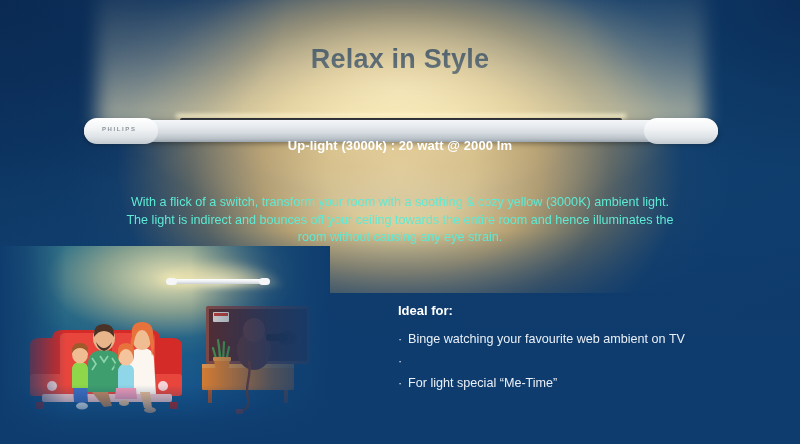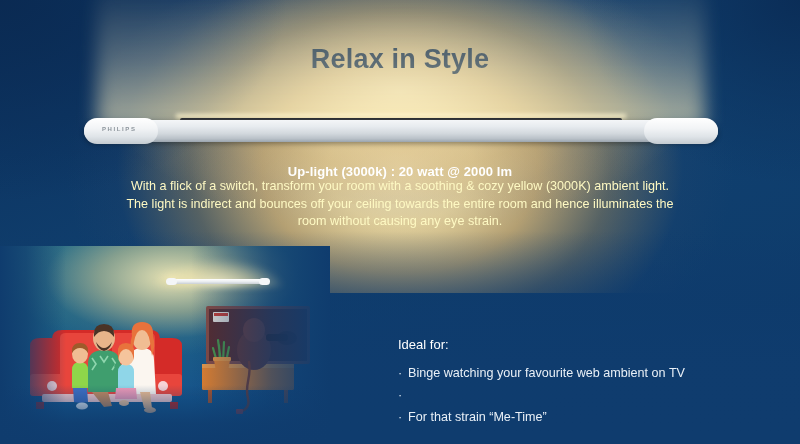--- a/index.html
+++ b/index.html
@@ -181,39 +181,39 @@
     font-size: 6px;
     font-weight: bold;
     letter-spacing: 1.6px;
     color: #8c949b;
   }
 
   
   .subtitle {
     position: absolute;
     left: 0;
-    top: 164px;
+    top: 138px;
     width: 100%;
     text-align: center;
     font-size: 13px;
     font-weight: bold;
     color: #ffffff;
     letter-spacing: 0.1px;
   }
 
   
   .body-copy {
     position: absolute;
     left: 120px;
-    top: 178px;
+    top: 194px;
     width: 560px;
     text-align: center;
     font-size: 12.6px;
     line-height: 17.5px;
-    color: #fef9c3;
+    color: #5eead4;
   }
 
   
   .illus {
     position: absolute;
     left: 0;
     top: 246px;
     width: 330px;
     height: 198px;
     overflow: hidden;
@@ -303,24 +303,23 @@
   
   .ideal {
     position: absolute;
     left: 398px;
     top: 303px;
     width: 350px;
     color: #eef3f8;
   }
   .ideal-title {
     font-size: 13px;
-    font-weight: normal;
+    font-weight: bold;
     color: #ffffff;
     margin-bottom: 10px;
-    margin-top: 34px;
   }
   .ideal-list {
     list-style: none;
     margin: 0;
     padding: 0;
   }
   .ideal-list li {
     font-size: 12.6px;
     line-height: 22px;
     color: #e9f0f7;
@@ -465,18 +464,18 @@
     <ul class="ideal-list">
       <li>
         <span class="bullet-dot">·</span>
         <span>Binge watching your favourite web ambient on TV</span>
       </li>
       <li>
         <span class="bullet-dot">·</span>
       </li>
       <li>
         <span class="bullet-dot">·</span>
-        <span>For that strain “Me-Time”</span>
+        <span>For light special “Me-Time”</span>
       </li>
     </ul>
   </div>
 
 </div>
 
 </body></html>

